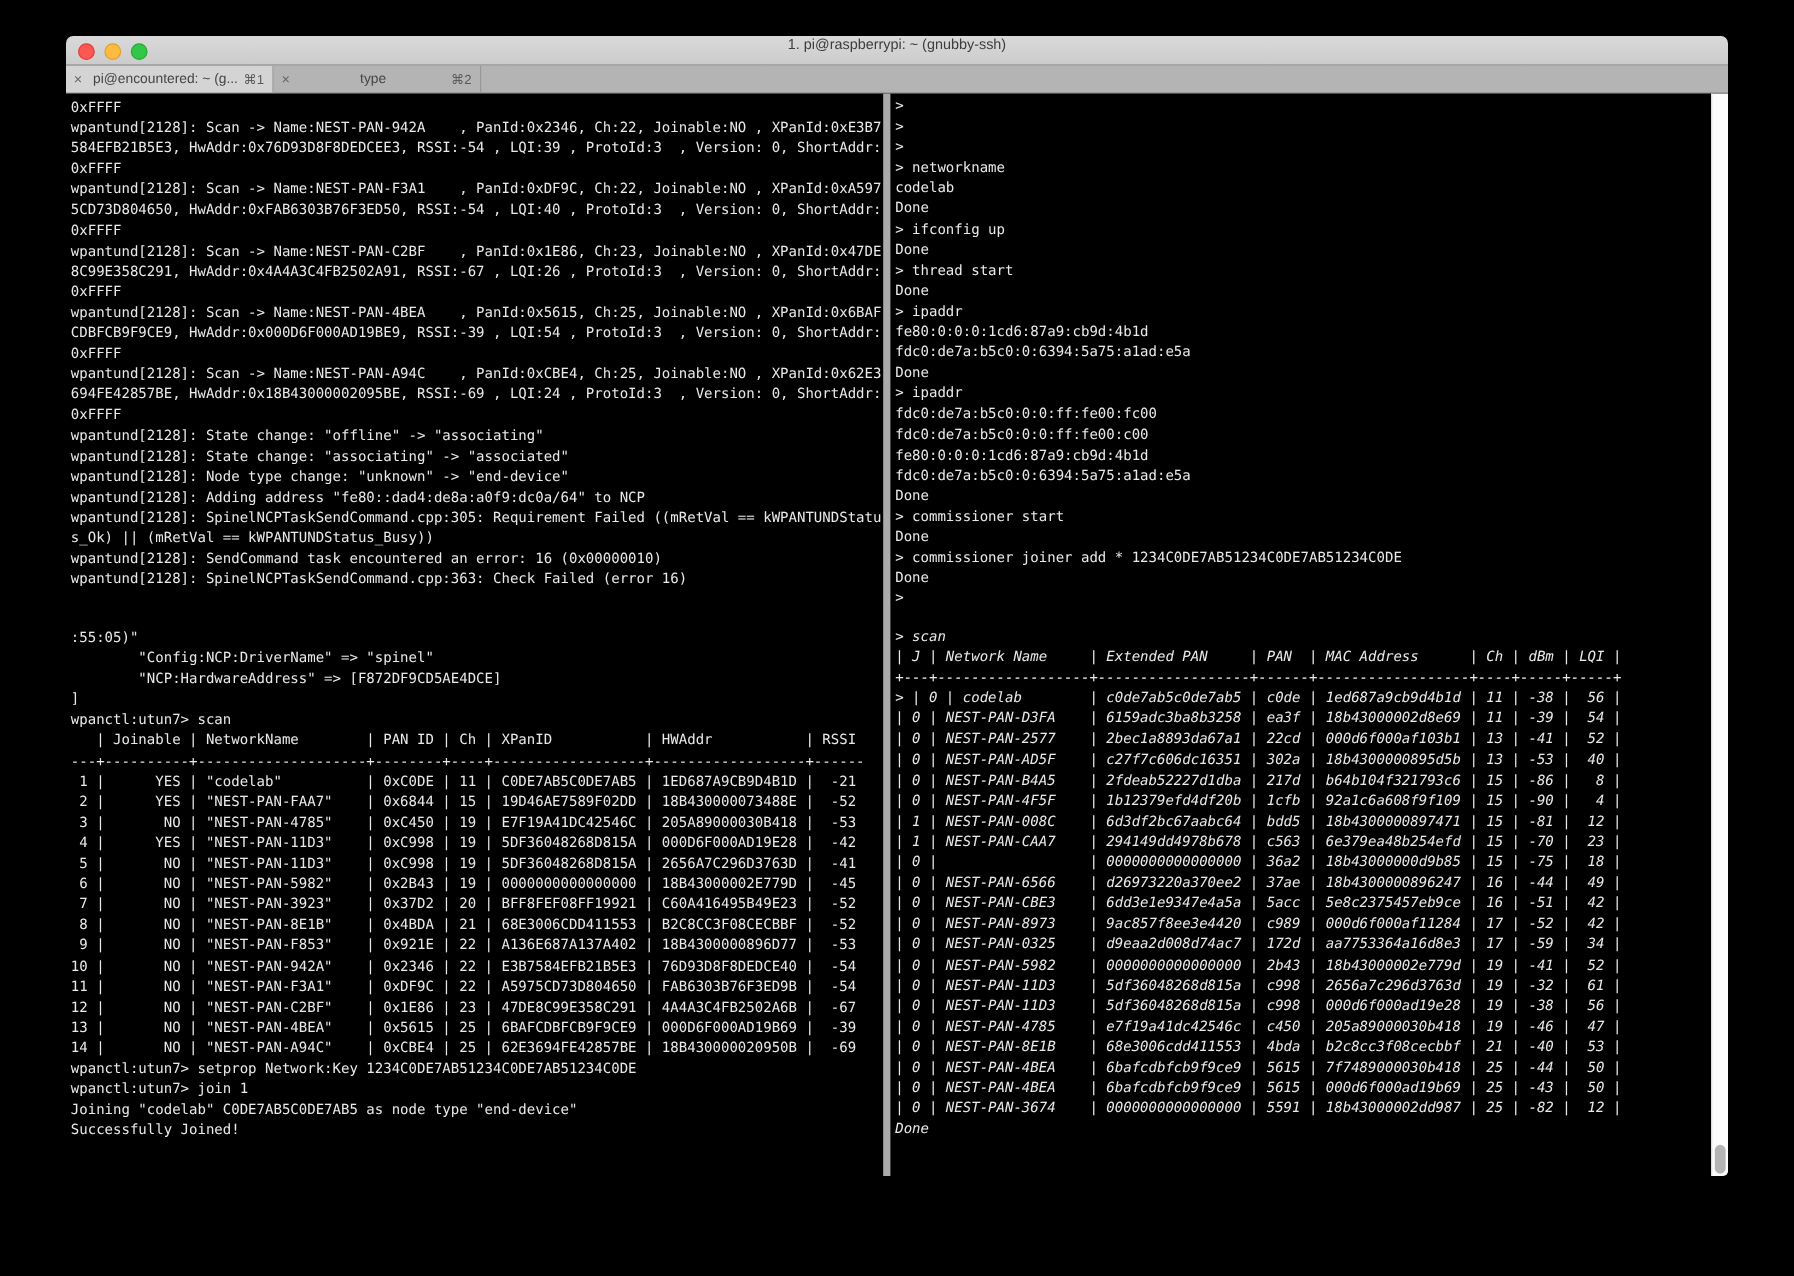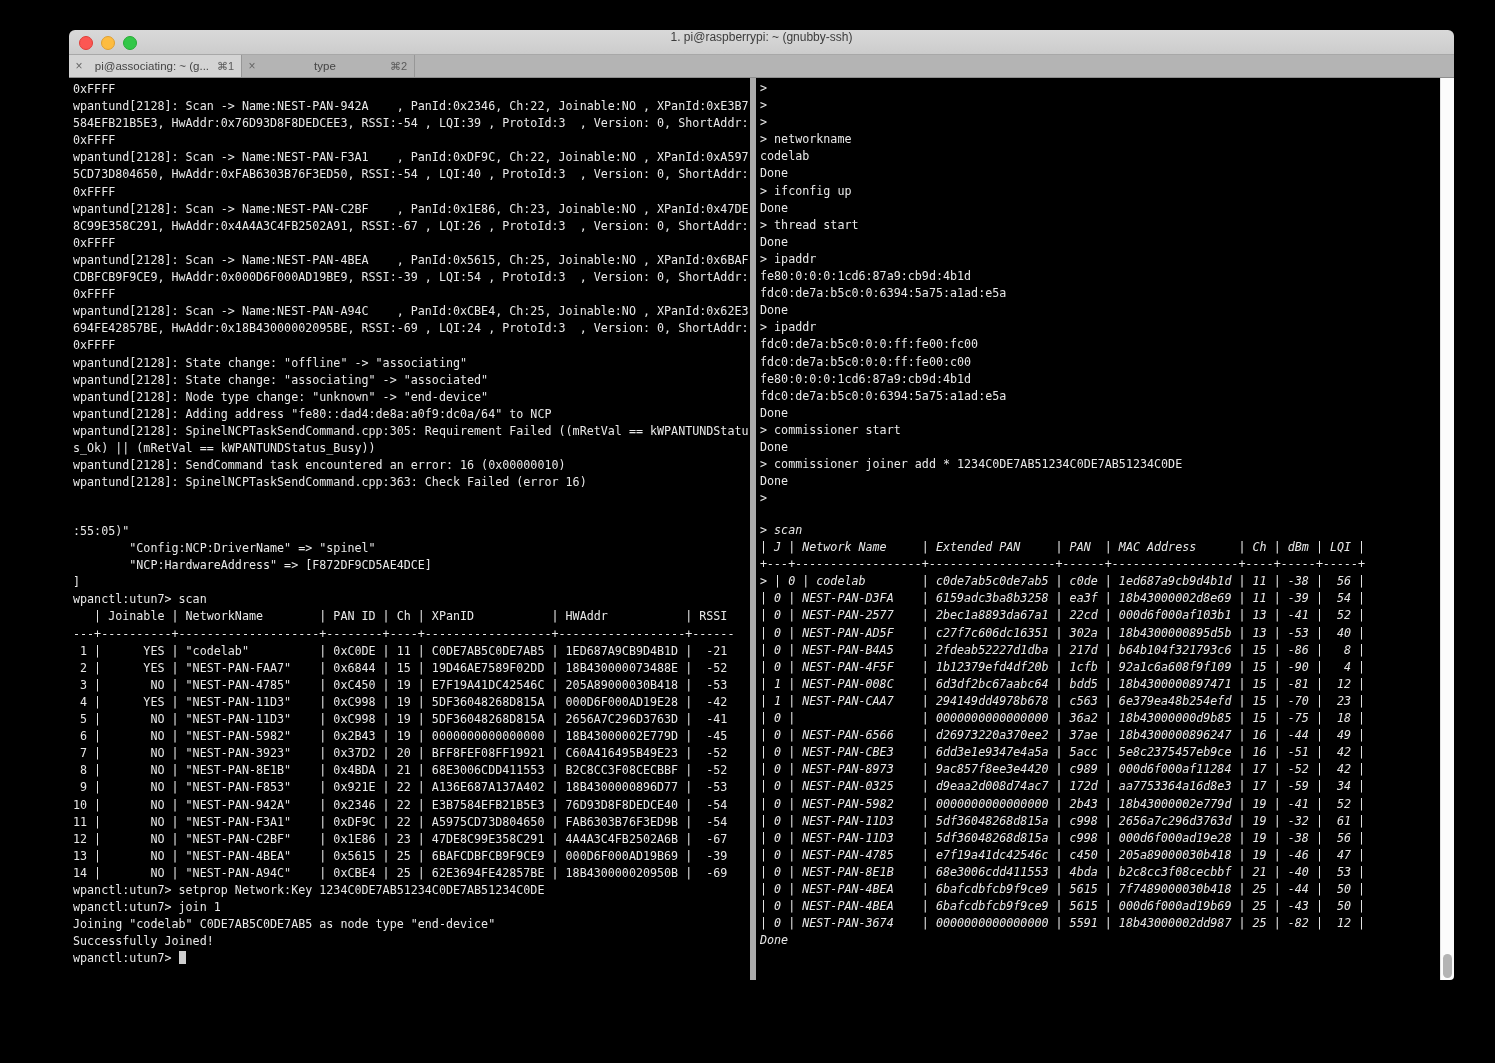--- a/index.html
+++ b/index.html
@@ -1,17 +1,17 @@
 <!DOCTYPE html>
 <html><head>
 <meta charset="utf-8">
 <style>
   html,body{margin:0;padding:0;background:#000;width:1495px;height:1063px;overflow:hidden;}
   .desktop{position:absolute;inset:0;background:#000;}
-  .window{position:absolute;left:69px;top:30px;width:1385px;height:950px;border-radius:6px 6px 4px 4px;overflow:hidden;background:#000;}
+  .window{position:absolute;left:55px;top:30px;width:1385px;height:950px;border-radius:6px 6px 4px 4px;overflow:hidden;background:#000;}
   
   .titlebar{position:relative;height:25px;background:linear-gradient(#d9d9d9,#cccccc);border-bottom:1px solid #a8a8a8;box-sizing:border-box;}
   .lights{position:absolute;left:10px;top:6px;display:flex;gap:8px;}
   .light{width:12px;height:12px;border-radius:50%;display:inline-block;}
   .title{position:absolute;left:0;right:0;top:0;height:25px;line-height:25px;text-align:center;
          font:12px "Liberation Sans",sans-serif;color:#3c3c3c;}
   
   .tabbar{display:flex;height:23px;background:#b4b4b4;border-bottom:1px solid #8e8e8e;box-sizing:border-box;}
   .tab{position:relative;width:173px;height:100%;box-sizing:border-box;border-right:1px solid #979797;
        font:11.5px "Liberation Sans",sans-serif;color:#454545;display:flex;align-items:center;}
@@ -55,21 +55,21 @@
         <span class="light" style="background:#fc5753;border:0.5px solid #df3e38;"></span>
         <span class="light" style="background:#fdbc40;border:0.5px solid #de9f32;"></span>
         <span class="light" style="background:#33c748;border:0.5px solid #27aa35;"></span>
       </div>
       <div class="title">1. pi@raspberrypi: ~ (gnubby-ssh)</div>
     </div>
 
     <div class="tabbar">
       <div class="tab active">
         <span class="close">×</span>
-        <span class="lbl">pi@associating: ~ (g...</span>
+        <span class="lbl">pi@encountered: ~ (g...</span>
         <span class="key">⌘1</span>
       </div>
       <div class="tab">
         <span class="close">×</span>
         <span class="lbl">type</span>
         <span class="key">⌘2</span>
       </div>
       <div class="tab-filler"></div>
     </div>
 
@@ -152,21 +152,20 @@
  9 |       NO | "NEST-PAN-F853"    | 0x921E | 22 | A136E687A137A402 | 18B4300000896D77 |  -53
 10 |       NO | "NEST-PAN-942A"    | 0x2346 | 22 | E3B7584EFB21B5E3 | 76D93D8F8DEDCE40 |  -54
 11 |       NO | "NEST-PAN-F3A1"    | 0xDF9C | 22 | A5975CD73D804650 | FAB6303B76F3ED9B |  -54
 12 |       NO | "NEST-PAN-C2BF"    | 0x1E86 | 23 | 47DE8C99E358C291 | 4A4A3C4FB2502A6B |  -67
 13 |       NO | "NEST-PAN-4BEA"    | 0x5615 | 25 | 6BAFCDBFCB9F9CE9 | 000D6F000AD19B69 |  -39
 14 |       NO | "NEST-PAN-A94C"    | 0xCBE4 | 25 | 62E3694FE42857BE | 18B430000020950B |  -69
 wpanctl:utun7&gt; setprop Network:Key 1234C0DE7AB51234C0DE7AB51234C0DE
 wpanctl:utun7&gt; join 1
 Joining "codelab" C0DE7AB5C0DE7AB5 as node type "end-device"
 Successfully Joined!</pre>
-        <div class="promptline"><span>wpanctl:utun7&gt; </span><span class="cursor"></span></div>
       </div>
 
       <pre class="pane br">&gt; scan
 | J | Network Name     | Extended PAN     | PAN  | MAC Address      | Ch | dBm | LQI |
 +---+------------------+------------------+------+------------------+----+-----+-----+
 &gt; | 0 | codelab        | c0de7ab5c0de7ab5 | c0de | 1ed687a9cb9d4b1d | 11 | -38 |  56 |
 | 0 | NEST-PAN-D3FA    | 6159adc3ba8b3258 | ea3f | 18b43000002d8e69 | 11 | -39 |  54 |
 | 0 | NEST-PAN-2577    | 2bec1a8893da67a1 | 22cd | 000d6f000af103b1 | 13 | -41 |  52 |
 | 0 | NEST-PAN-AD5F    | c27f7c606dc16351 | 302a | 18b4300000895d5b | 13 | -53 |  40 |
 | 0 | NEST-PAN-B4A5    | 2fdeab52227d1dba | 217d | b64b104f321793c6 | 15 | -86 |   8 |

